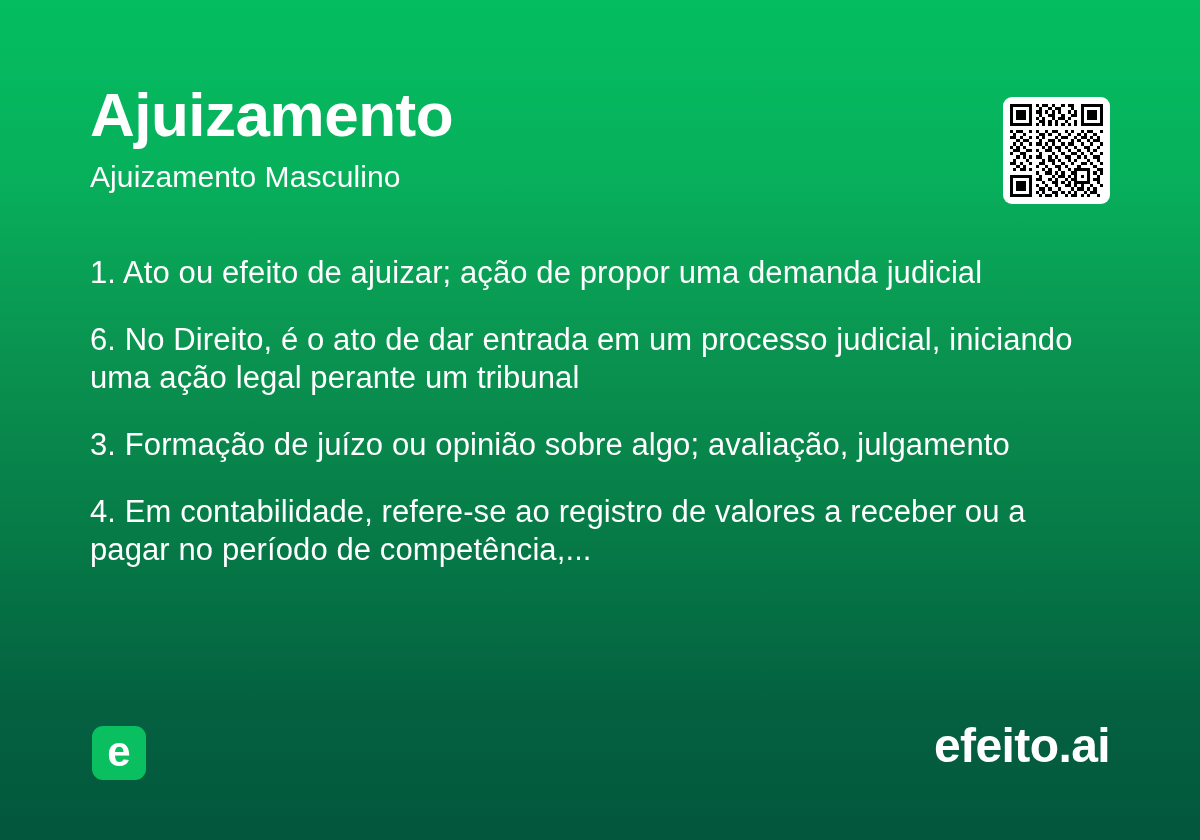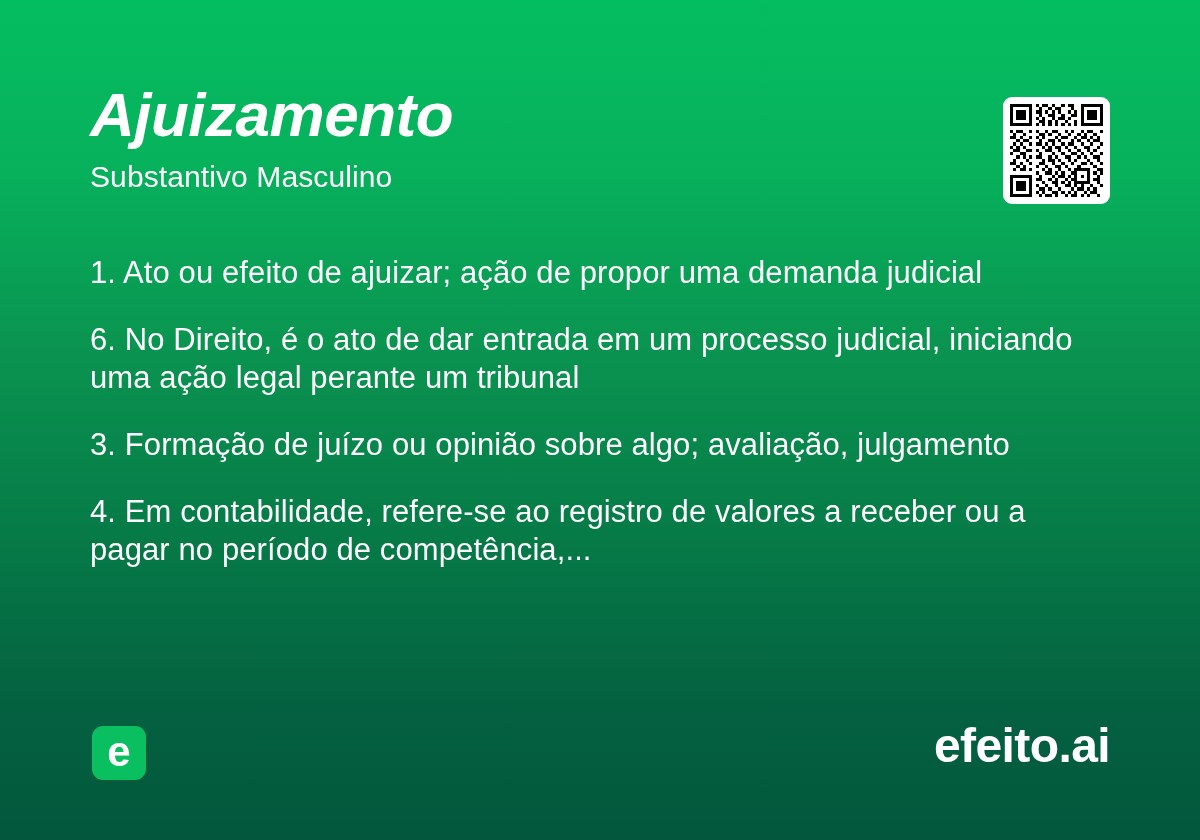--- a/index.html
+++ b/index.html
@@ -50,21 +50,20 @@
     top:84px;
     width:880px;
   }
 
   .title {
     font-size:62px;
     line-height:1.0;
     font-weight:700;
     color:#ffffff;
     letter-spacing:-0.5px;
-    font-style:italic;
   }
 
   .subtitle {
     margin-top:14px;
     font-size:30px;
     line-height:1.1;
     font-weight:400;
     color:#ffffff;
     letter-spacing:0.1px;
   }
@@ -132,21 +131,21 @@
     letter-spacing:-0.6px;
   }
 </style>
 </head>
 <body>
 
 <div class="card">
 
   <div class="header">
     <div class="title">Ajuizamento</div>
-    <div class="subtitle">Substantivo Masculino</div>
+    <div class="subtitle">Ajuizamento Masculino</div>
   </div>
 
   <div class="qr-panel">
     <svg viewBox="0 0 29 29" shape-rendering="crispEdges">
       <rect width="29" height="29" fill="#ffffff"></rect>
       <g fill="#000000">
 
         <rect x="0" y="0" width="7" height="1"></rect>
           <rect x="0" y="6" width="7" height="1"></rect>
         <rect x="0" y="0" width="1" height="7"></rect>

